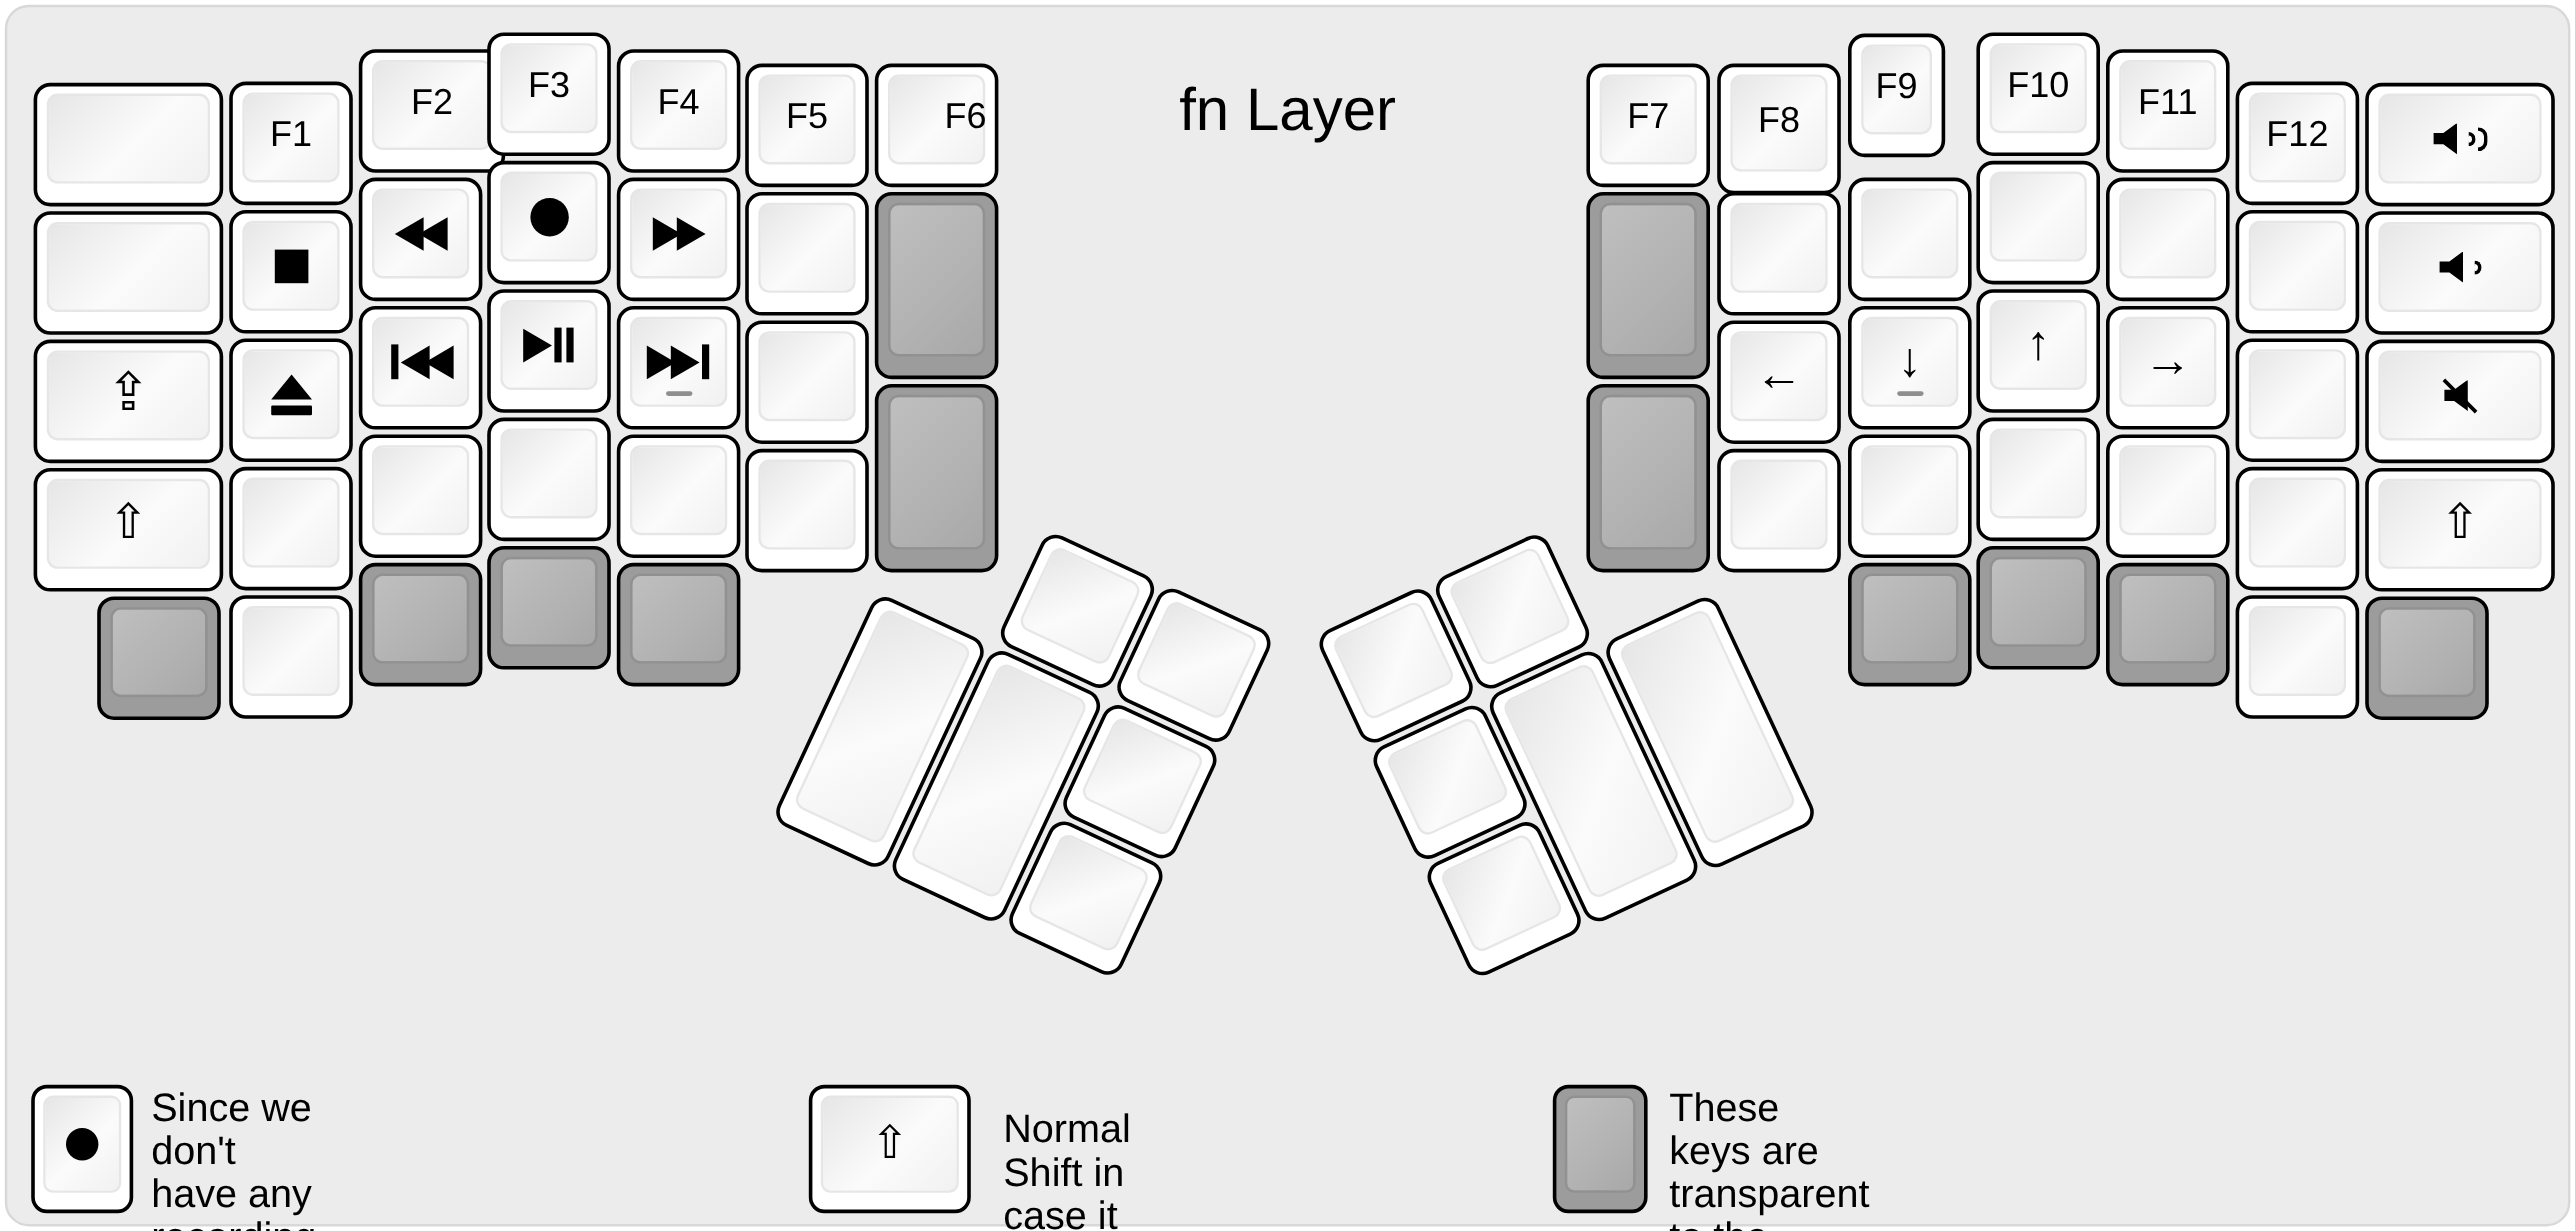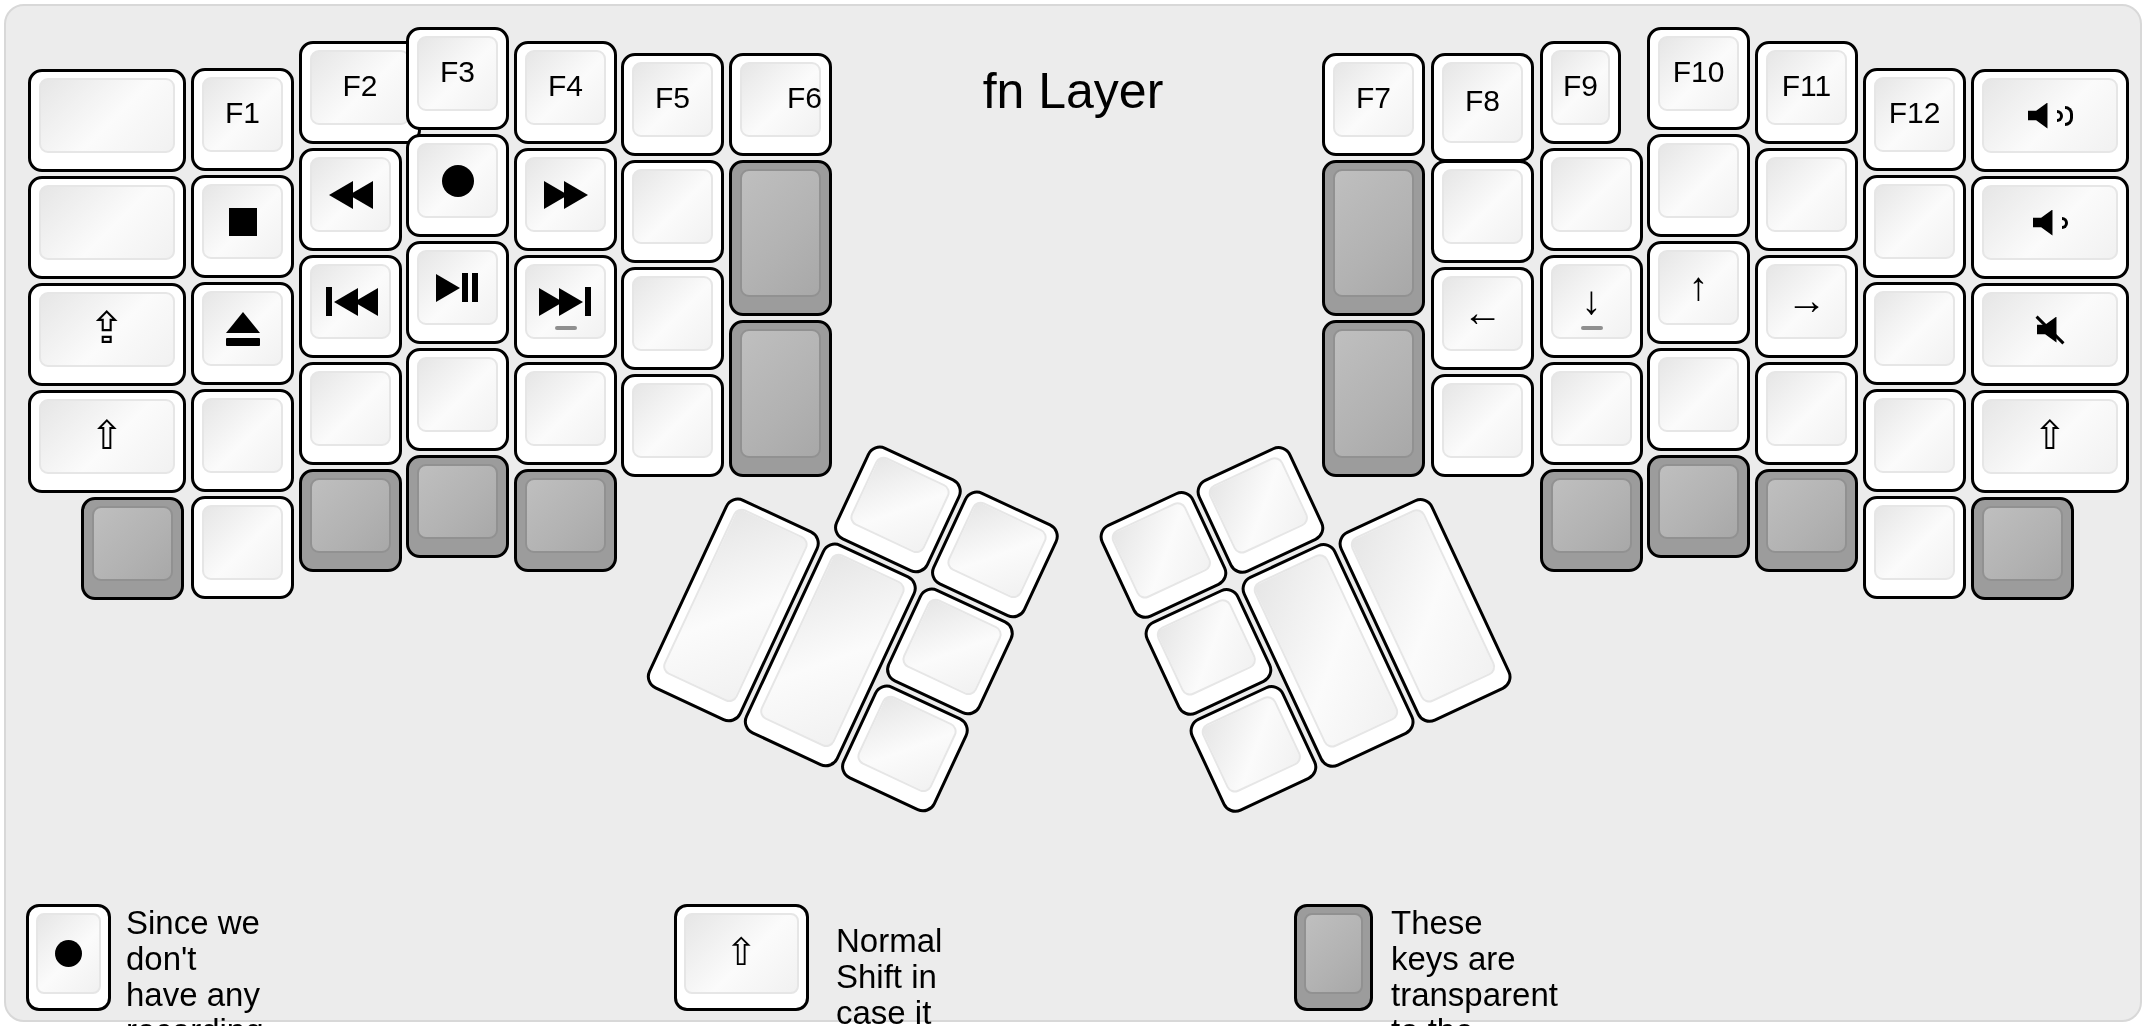--- a/index.html
+++ b/index.html
@@ -278,21 +278,21 @@
         <div class="ktop"></div>
       </div>
       <div class="key" style="left: 1425px; top: 261px; width: 103px; height: 103px;">
         <div class="ktop">
           <span class="lbl" style="font-size: 40px;">←</span>
         </div>
       </div>
       <div class="key" style="left: 1425px; top: 368px; width: 103px; height: 103px;">
         <div class="ktop"></div>
       </div>
-      <div class="key" style="left: 1534px; top: 35px; width: 81px; height: 103px;">
+      <div class="key" style="left: 1534px; top: 22px; width: 81px; height: 103px;">
         <div class="ktop">
           <span class="lbl" style="font-size: 30px;">F9</span>
         </div>
       </div>
       <div class="key" style="left: 1534px; top: 142px; width: 103px; height: 103px;">
         <div class="ktop"></div>
       </div>
       <div class="key" style="left: 1534px; top: 249px; width: 103px; height: 103px;">
         <div class="ktop">
           <span class="lbl" style="font-size: 40px;">↓</span>

